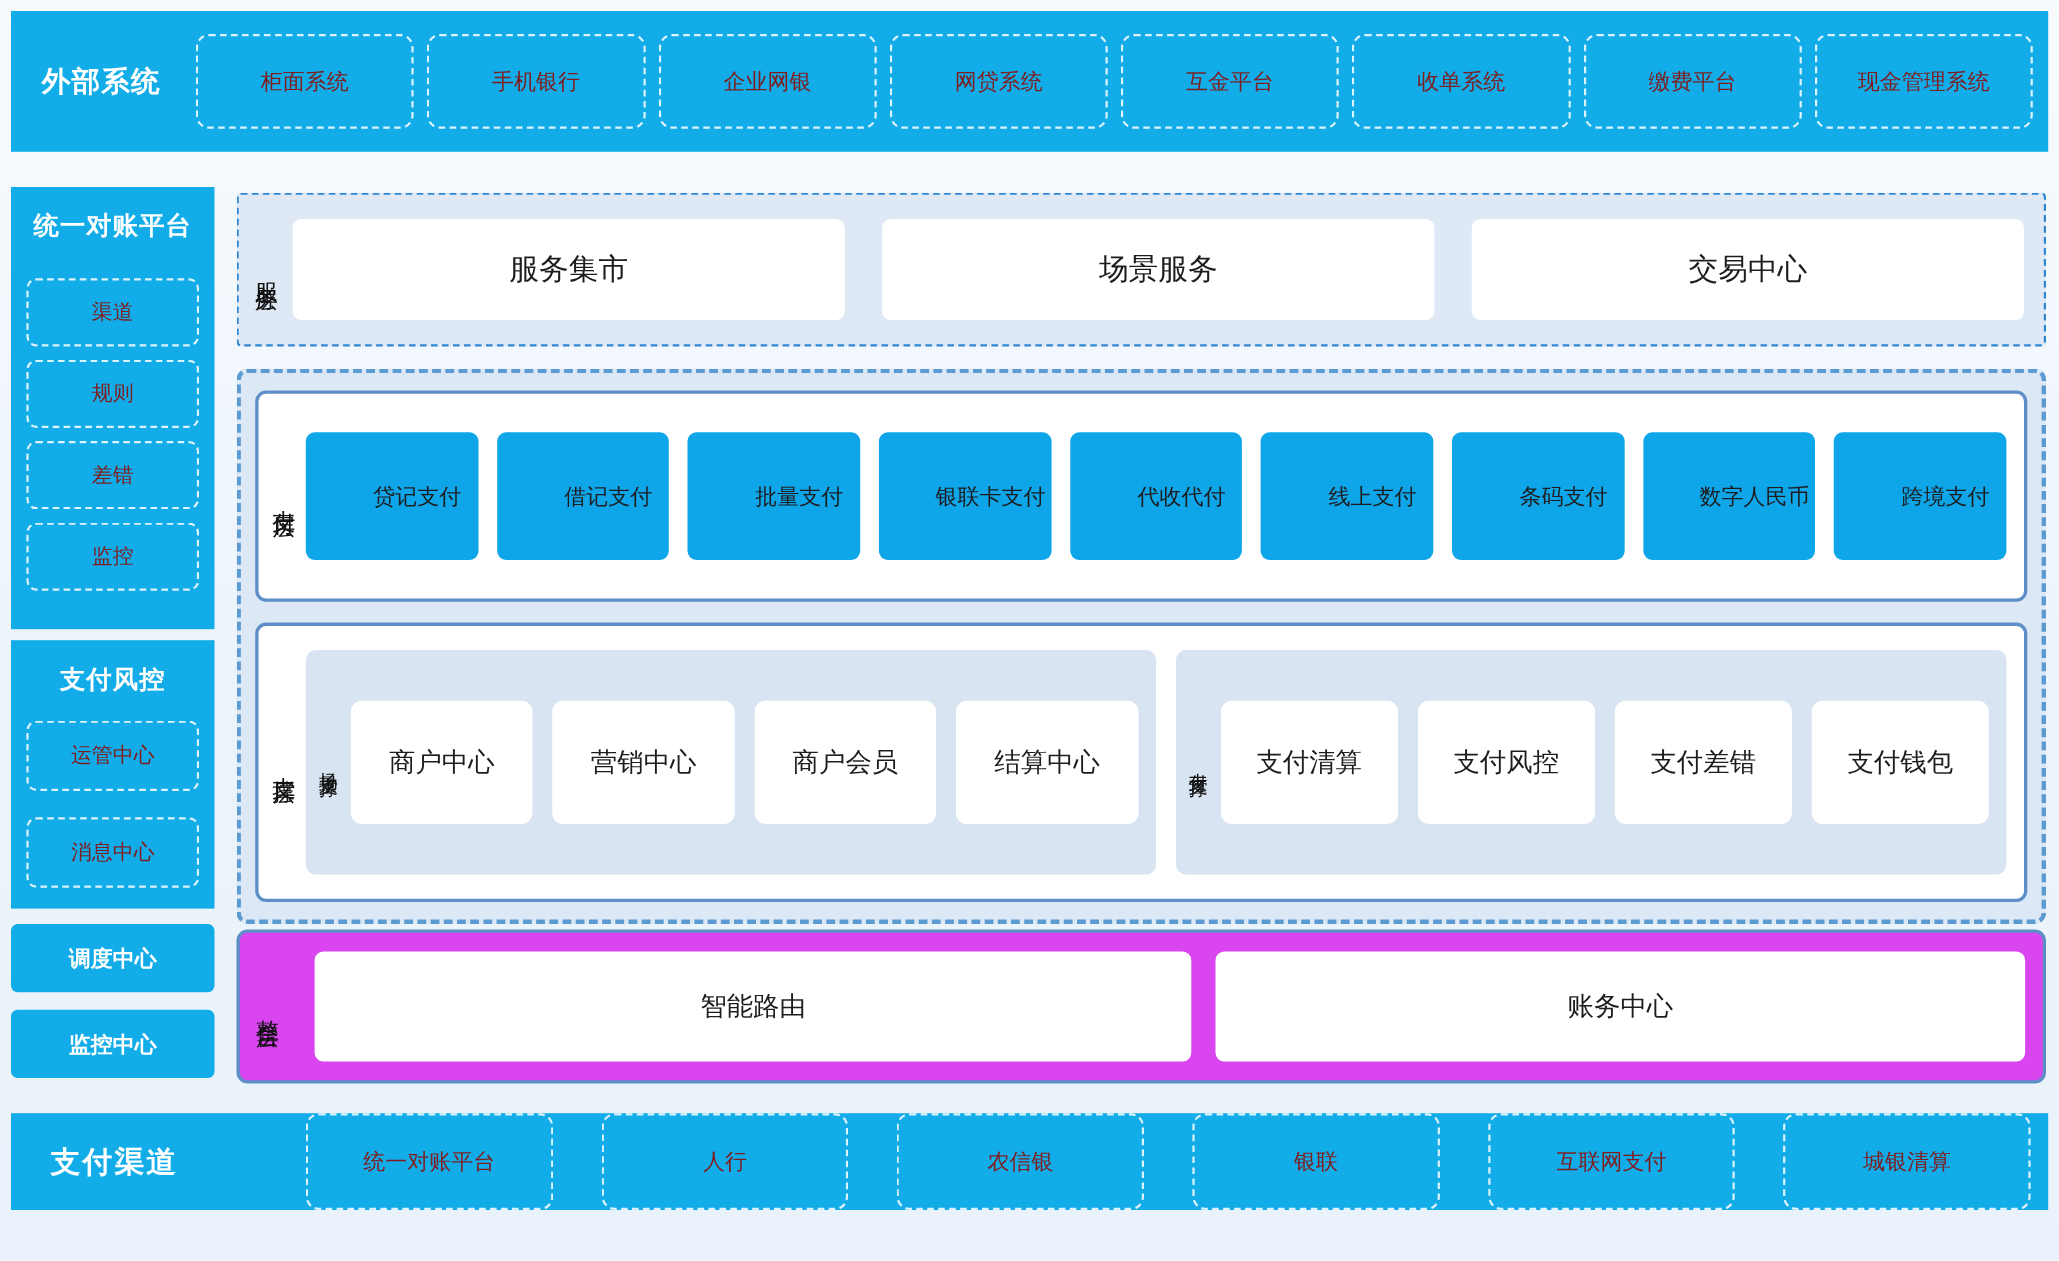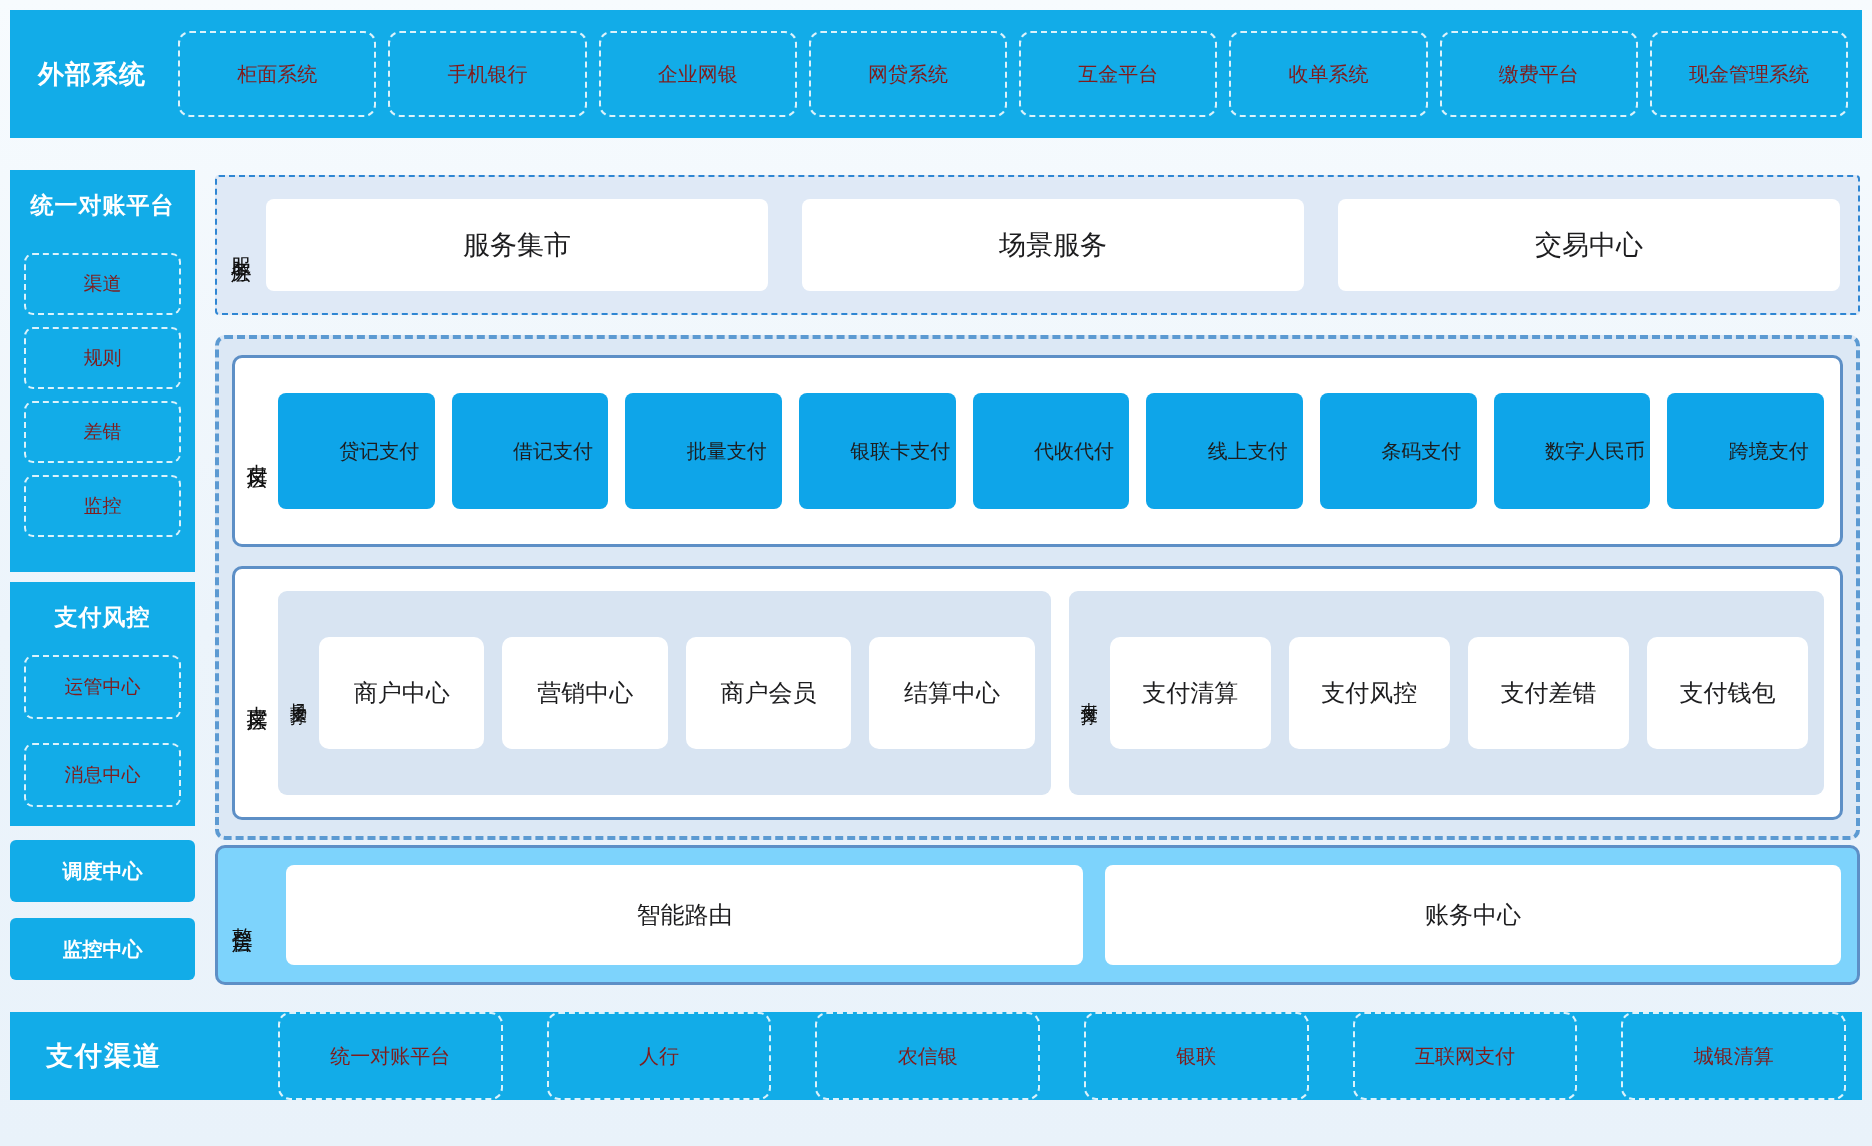--- a/index.html
+++ b/index.html
@@ -78,21 +78,21 @@
     display:flex; align-items:center; gap:12px; padding:0 16px 0 12px;
   }
   .sup-group .vlabel { font-size:17px; letter-spacing:2px; color:#111; }
   .sup-cells { flex:1; display:flex; gap:18px; height:112px; }
   .sup-cells .cell-white { flex:1; font-size:24px; border-radius:10px; }
   .g-scene { flex:43; }
   .g-pay { flex:42; }
 
   .integration-layer {
     left:215px; top:845px; width:1645px; height:140px;
-    background:#7dd3fc; border:3px solid #5d8fc6; border-radius:10px;
+    background:#d946ef; border:3px solid #5d8fc6; border-radius:10px;
     display:flex; align-items:center; gap:33px; padding:0 16px 0 14px;
   }
   .int-cells { flex:1; display:flex; gap:22px; height:100px; }
   .int-cells .cell-white { font-size:24px; }
   .int-c1 { flex:52; }
   .int-c2 { flex:48; }
 </style>
 </head>
 <body>
 

